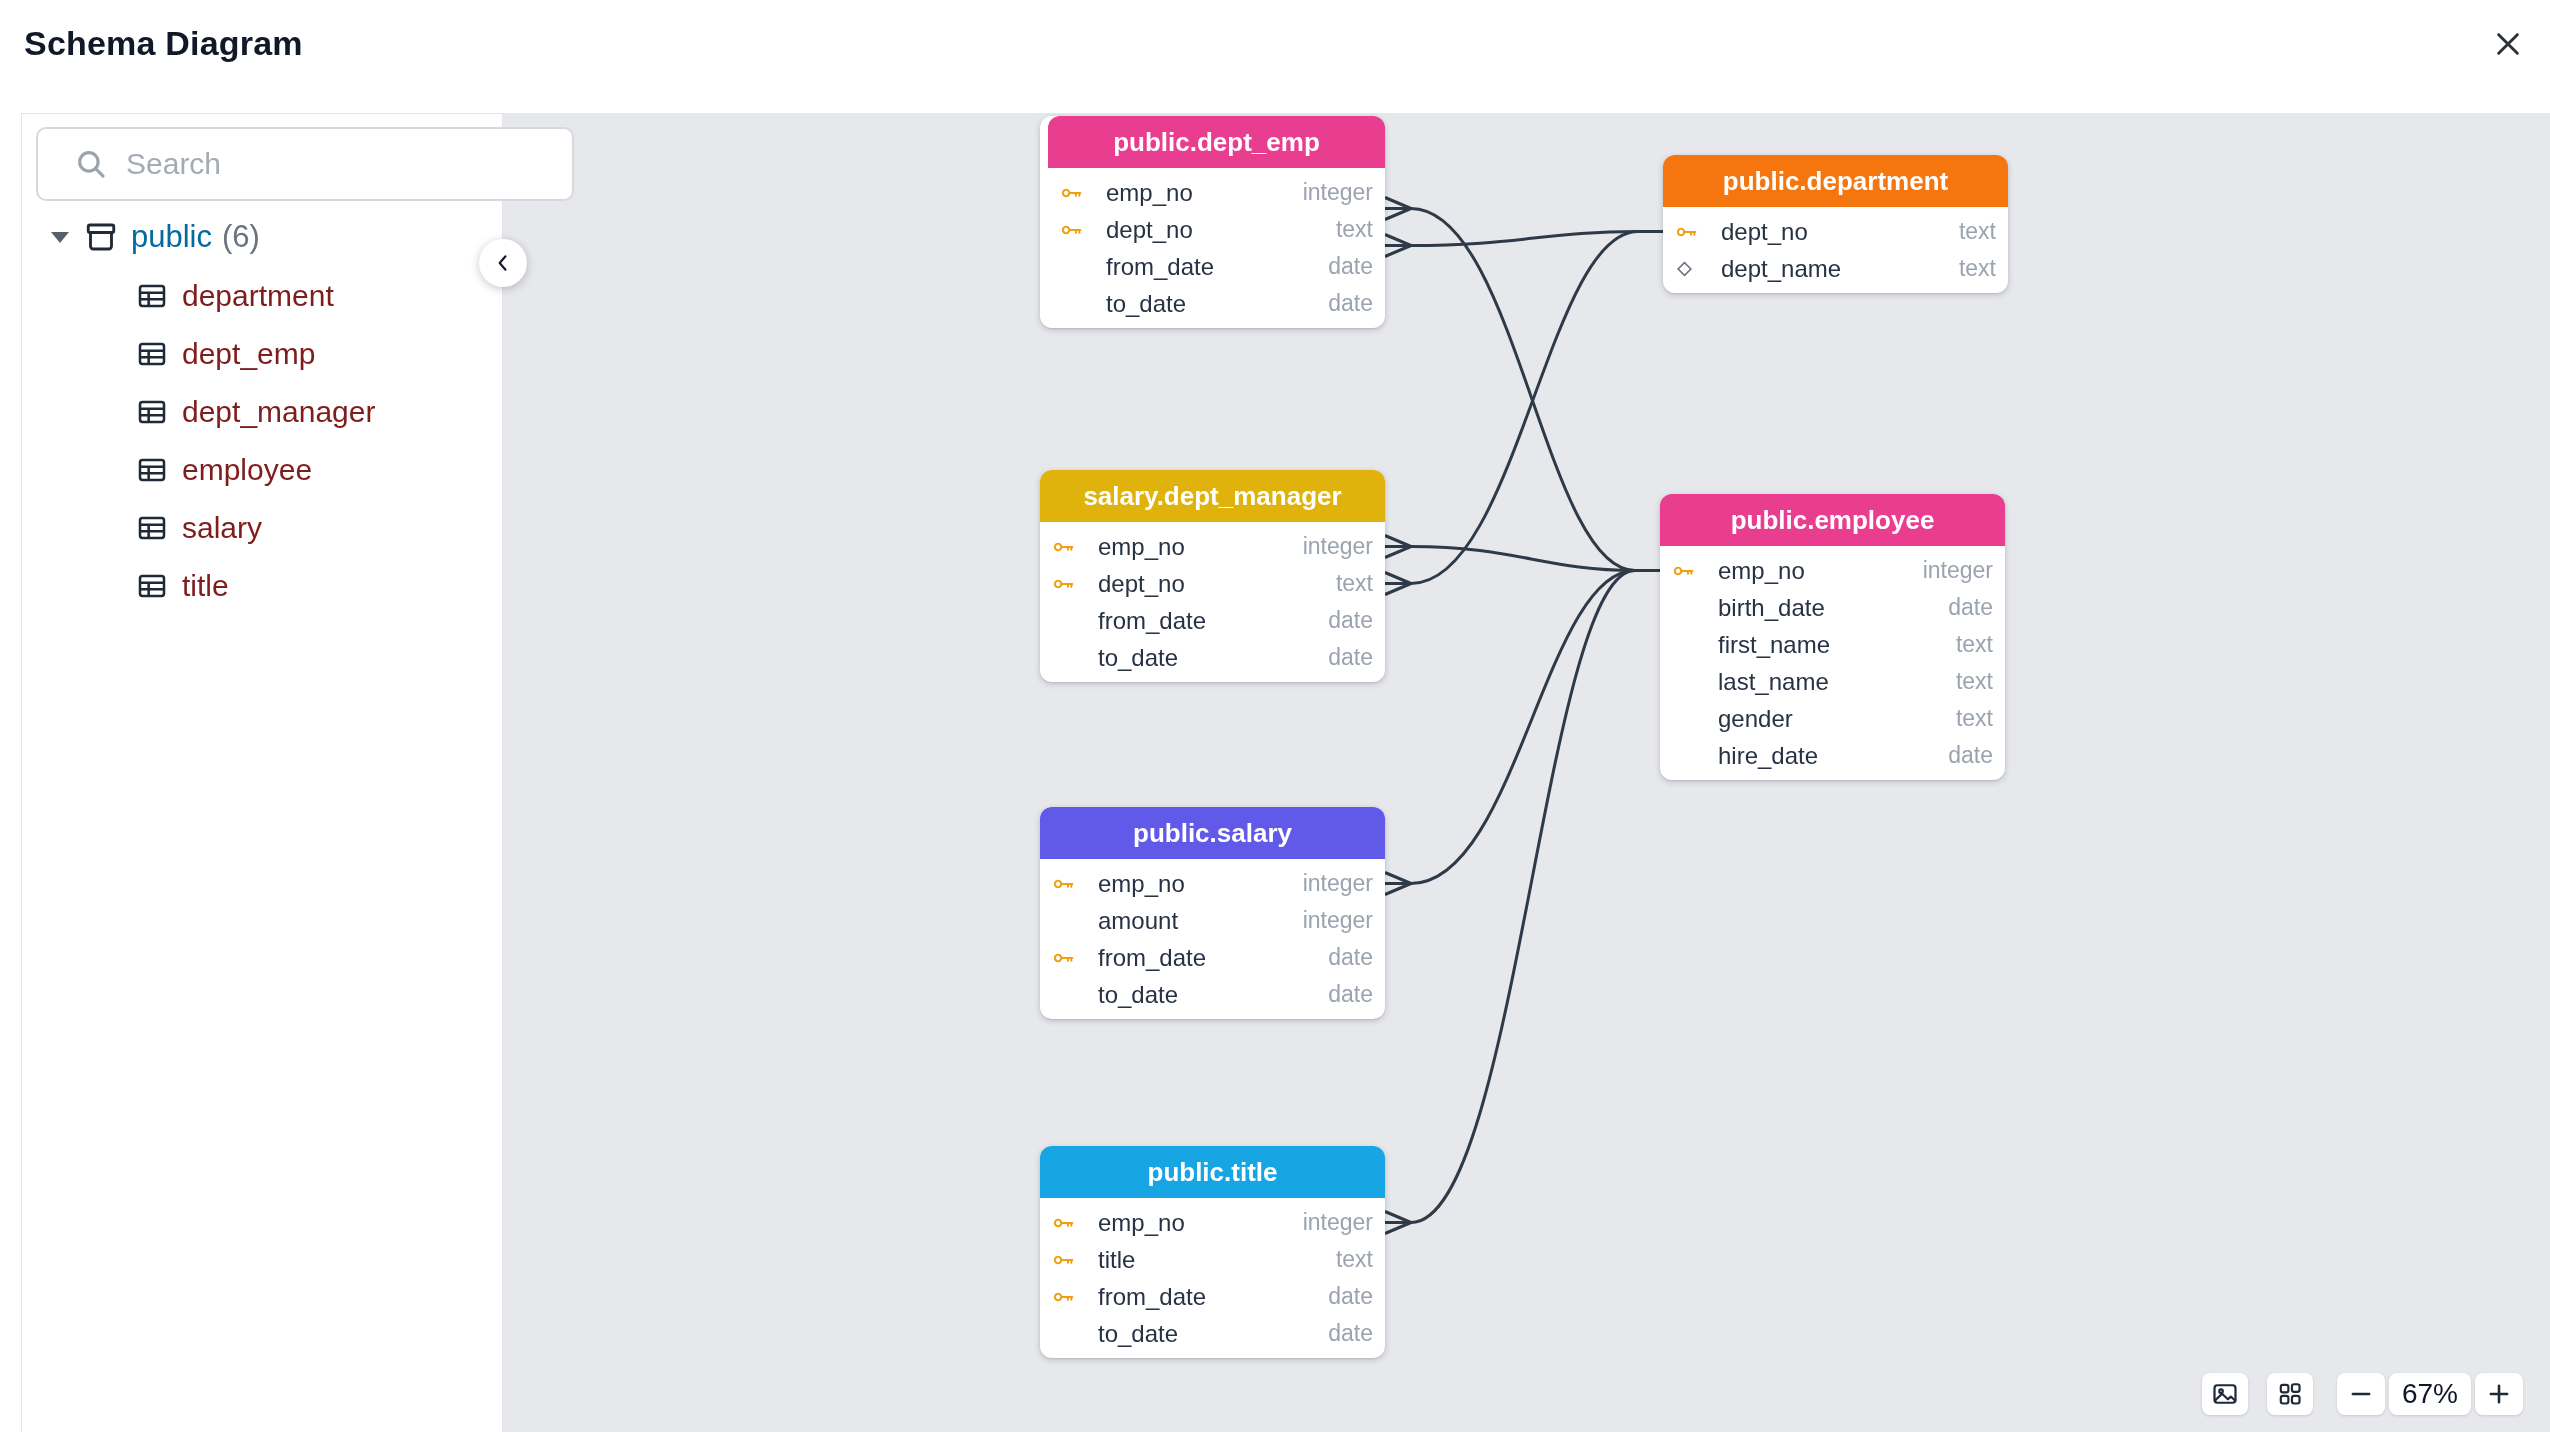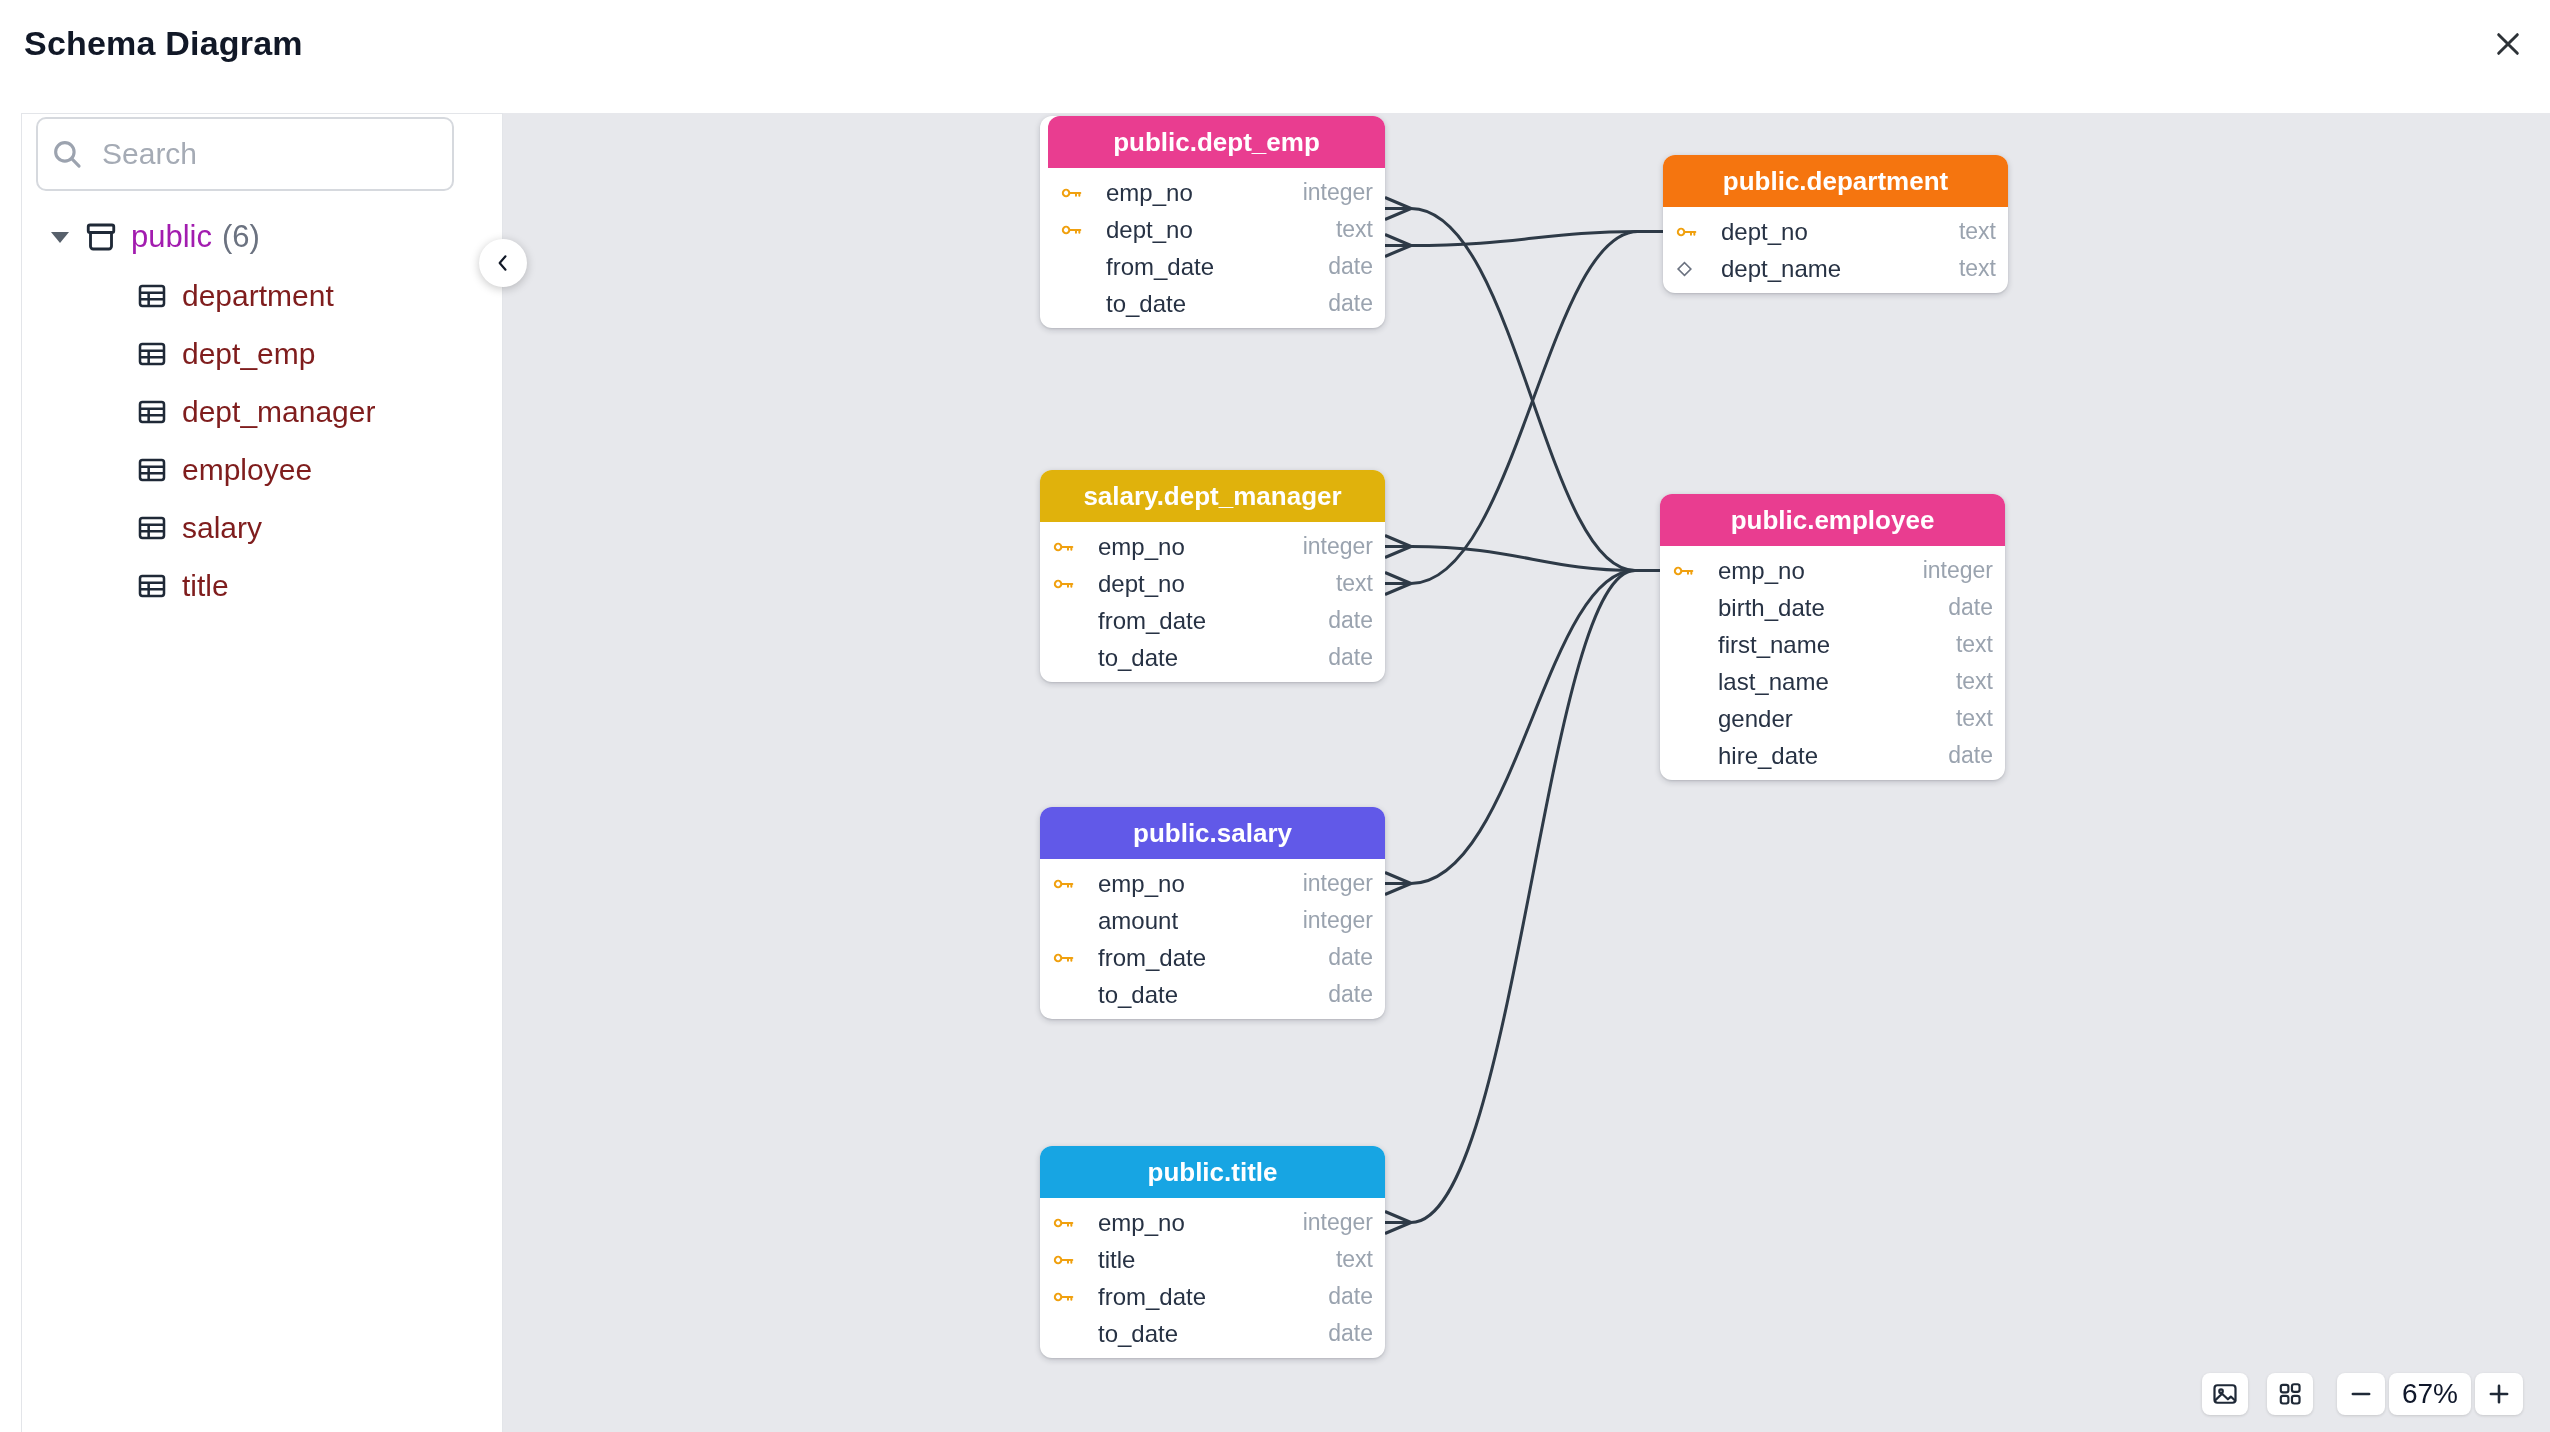--- a/index.html
+++ b/index.html
@@ -11,29 +11,29 @@
   
   .app-header { position:absolute; left:0; top:0; width:2550px; height:113px; background:#fff; z-index:5; }
   .app-title { position:absolute; left:24px; top:24px; font-size:34px; font-weight:700; color:#111827; letter-spacing:.2px; }
   .close-btn { position:absolute; right:22px; top:24px; width:40px; height:40px; display:flex; align-items:center; justify-content:center; cursor:pointer; background:transparent; border:none; }
   
   .canvas { position:absolute; left:503px; top:113px; width:2047px; height:1319px; background:#e7e8ec; z-index:0; }
   .edges-svg { position:absolute; left:0; top:0; width:2550px; height:1432px; z-index:1; pointer-events:none; }
   
   .sidebar { position:absolute; left:21px; top:113px; width:482px; height:1319px; background:#fff;
     border:1px solid #e3e5e9; border-bottom:none; z-index:4; }
-  .search-box { position:absolute; left:14px; top:3px; width:418px; height:74px; background:#fff;
-    border:2px solid #d6d9de; border-radius:10px; display:flex; align-items:center; padding-left:12px; }
+  .search-box { position:absolute; left:14px; top:13px; width:538px; height:74px; background:#fff;
+    border:2px solid #d6d9de; border-radius:10px; display:flex; align-items:center; padding-left:36px; }
   .search-box svg { flex:0 0 auto; }
   .search-input { border:none; outline:none; font-size:30px; color:#374151; margin-left:18px; width:340px; background:transparent; font-family:"Liberation Sans",sans-serif; }
   .search-input::placeholder { color:#a5abb5; }
   .tree { position:absolute; left:0; top:101px; width:100%; }
   .tree-schema-row { display:flex; align-items:center; height:44px; padding-left:29px; cursor:pointer; }
   .caret-down { width:0; height:0; border-left:9px solid transparent; border-right:9px solid transparent; border-top:11px solid #57606b; margin-right:14px; }
-  .tree-schema-label { font-size:31px; color:#a21caf; margin-left:12px; }
+  .tree-schema-label { font-size:31px; color:#0369a1; margin-left:12px; }
   .tree-schema-count { font-size:31px; color:#6b7280; margin-left:10px; }
   .tree-items { margin-top:8px; }
   .tree-row { display:flex; align-items:center; height:58px; padding-left:114px; cursor:pointer; }
   .tree-row svg { flex:0 0 auto; }
   .tree-label { font-size:30px; color:#7f1d1d; margin-left:14px; }
   .collapse-btn { position:absolute; left:479px; top:239px; width:48px; height:48px; border-radius:50%;
     background:#fff; box-shadow:0 2px 10px rgba(0,0,0,.22); z-index:6; display:flex; align-items:center; justify-content:center; cursor:pointer; border:none; }
   
   .node { position:absolute; width:345px; background:#fff; border-radius:12px; z-index:2;
     box-shadow:0 2px 6px rgba(16,24,40,.18), 0 1px 2px rgba(16,24,40,.10); }

